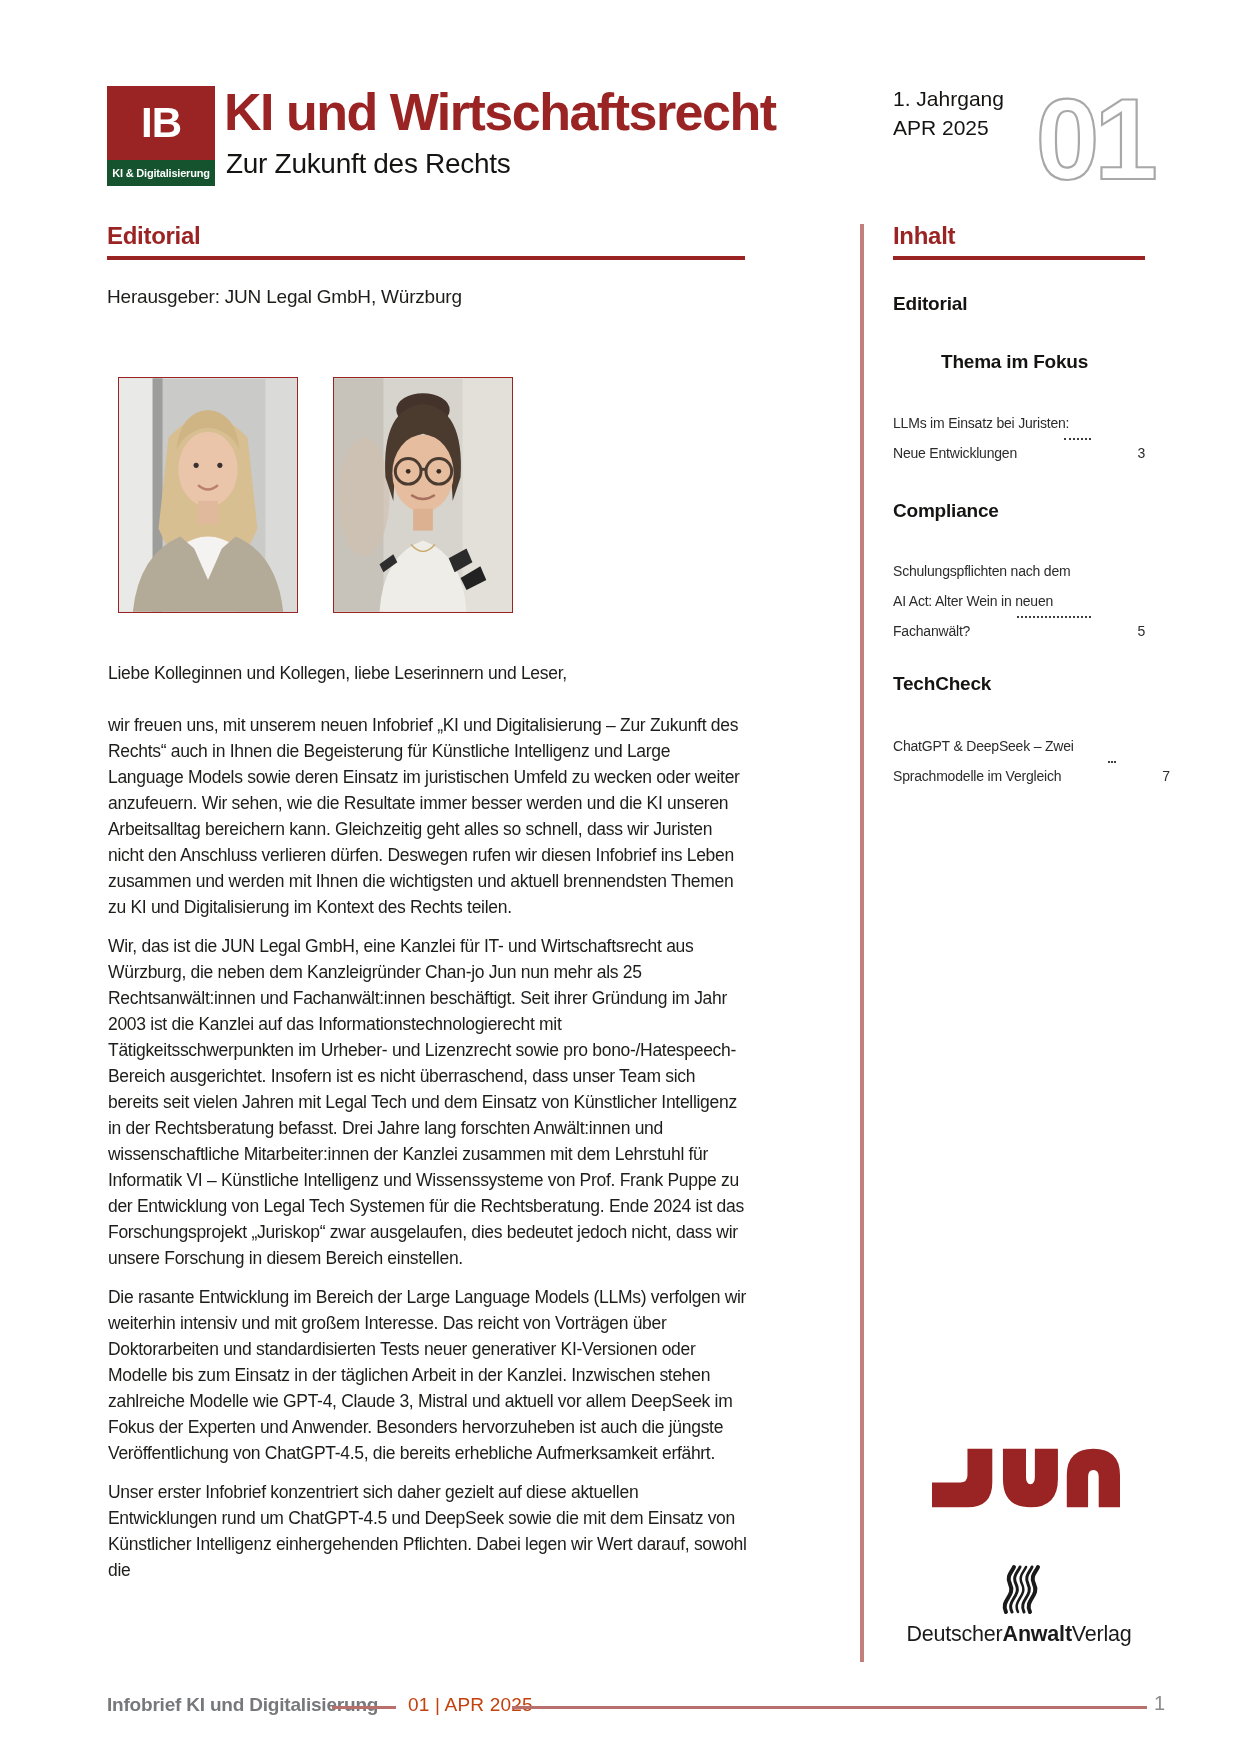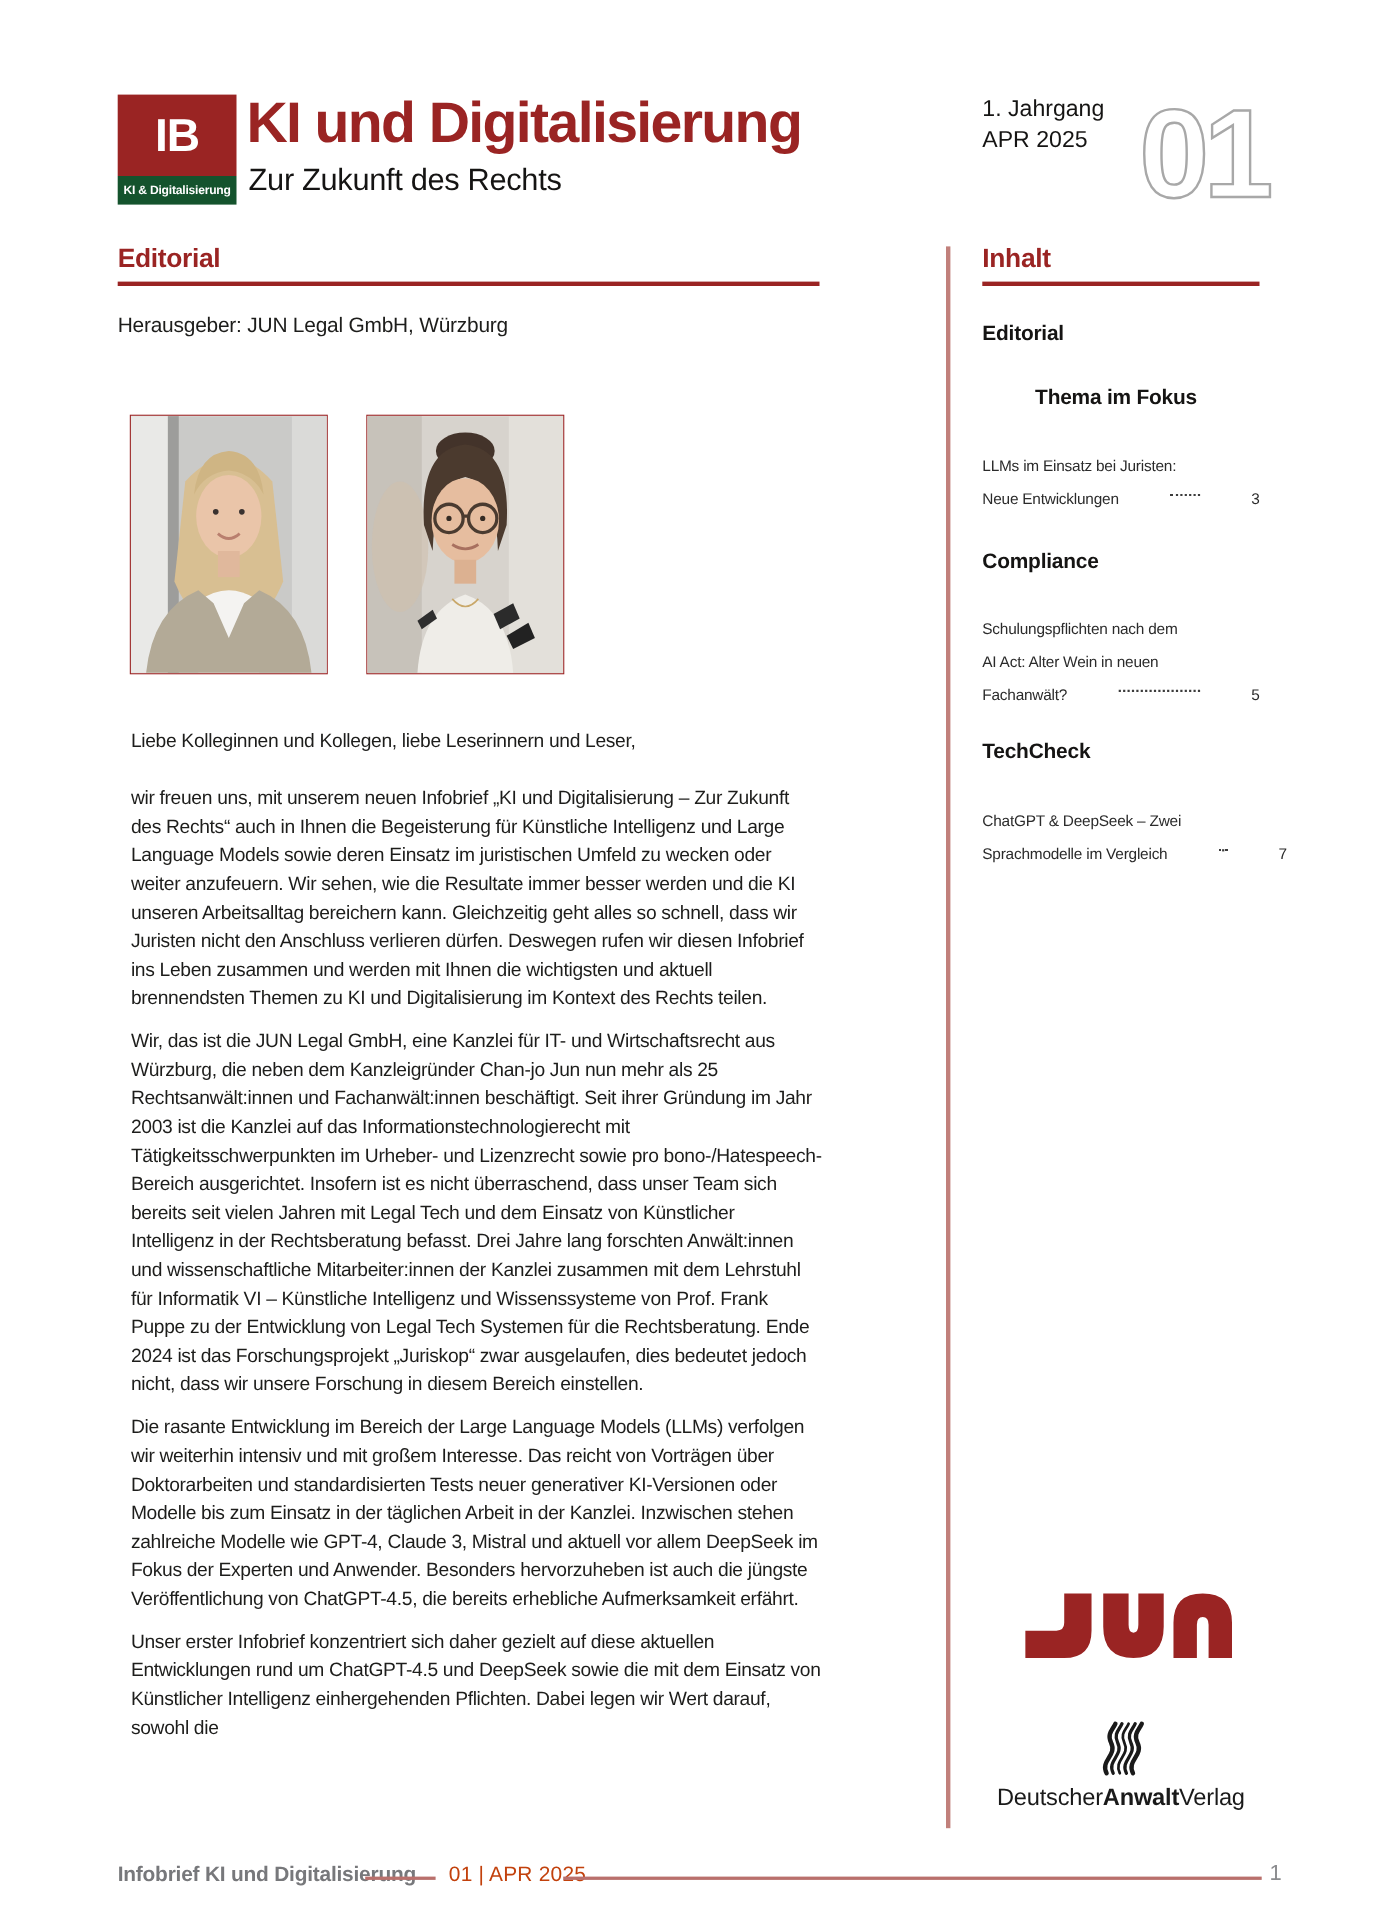--- a/index.html
+++ b/index.html
@@ -55,29 +55,29 @@
   }
   .photo svg { display: block; width: 100%; height: 100%; }
   .photo-1 { left: 118px; }
   .photo-2 { left: 333px; }
 
   .body-text {
     position: absolute; left: 107px; top: 660px; width: 640px; height: 1030px;
     overflow: hidden;
     font-size: 17.5px; line-height: 26px; letter-spacing: -0.3px; color: #1d1d1b;
   }
-  .body-text p { margin: 0 0 13px 12px; }
+  .body-text p { margin: 0 0 13px 1px; }
   .body-text p.greeting { margin-bottom: 26px; }
 
   
   .sidebar-vline { position: absolute; left: 860px; top: 224px; width: 4px; height: 1438px; background: #c1807b; }
   .toc-block { position: absolute; left: 893px; width: 252px; }
   .toc-section-label { font-size: 19px; font-weight: bold; color: #151413; letter-spacing: -0.2px; }
   .toc-item { font-size: 14px; line-height: 30px; letter-spacing: -0.2px; color: #2b2b2b; }
-  .toc-pageline { display: flex; align-items: center; gap: 44px; }
+  .toc-pageline { display: flex; align-items: flex-start; gap: 44px; }
   .toc-pageline .toc-text { white-space: nowrap; }
   .toc-leader { flex: 1 1 auto; min-width: 8px; border-bottom: 2px dotted #3c3c3c; margin: 0 2px 6px 3px; }
   .toc-page { flex: 0 0 auto; }
 
   .jun-logo { position: absolute; left: 932px; top: 1446px; width: 188px; height: 64px; }
   .dav-icon { position: absolute; left: 999px; top: 1564px; width: 48px; height: 52px; }
   .dav-name {
     position: absolute; left: 893px; top: 1622px; width: 252px;
     text-align: center; font-size: 21.5px; color: #1a1a1a; white-space: nowrap; letter-spacing: -0.2px;
   }
@@ -96,21 +96,21 @@
 </style>
 </head>
 <body>
 
 <div class="page">
 
   <div class="ib-logo">
     <div class="ib-logo-top">IB</div>
     <div class="ib-logo-bottom">KI &amp; Digitalisierung</div>
   </div>
-  <h1 class="nl-title">KI und Digitalisierung</h1>
+  <h1 class="nl-title">KI und Wirtschaftsrecht</h1>
   <div class="nl-subtitle">Zur Zukunft des Rechts</div>
   <div class="volume-block">
     <div>1. Jahrgang</div>
     <div>APR 2025</div>
   </div>
   <svg class="issue-svg" viewBox="0 0 150 104">
     <text x="2" y="99" font-family="Liberation Sans, sans-serif" font-size="132" font-weight="bold" letter-spacing="-6" fill="none" stroke="#a8a8a8" stroke-width="2.5">01</text>
   </svg>
 
   <h2 class="col-heading" style="left:107px;">Editorial</h2>

